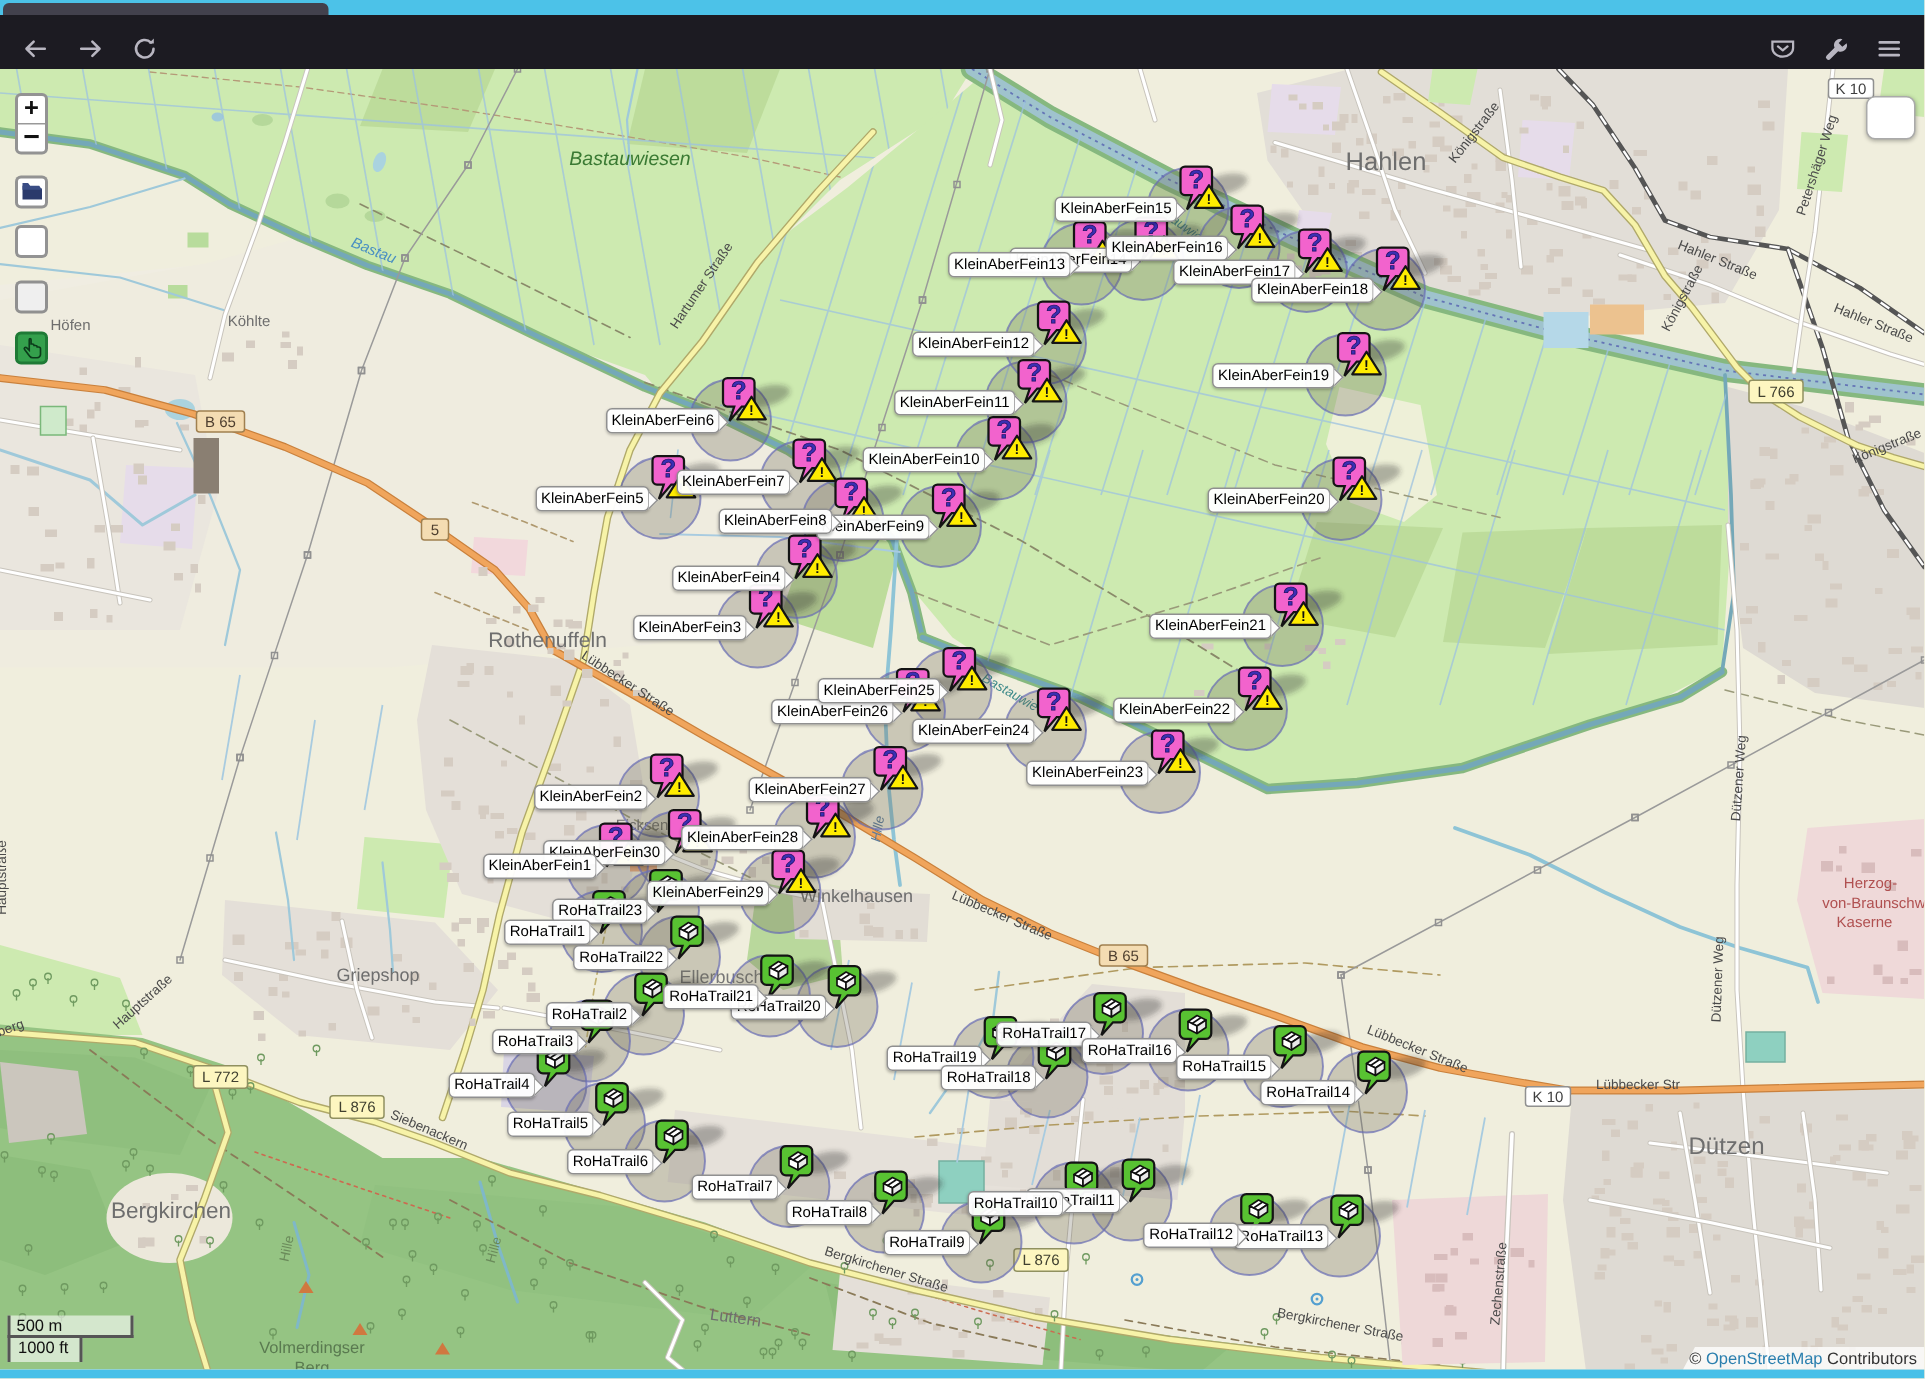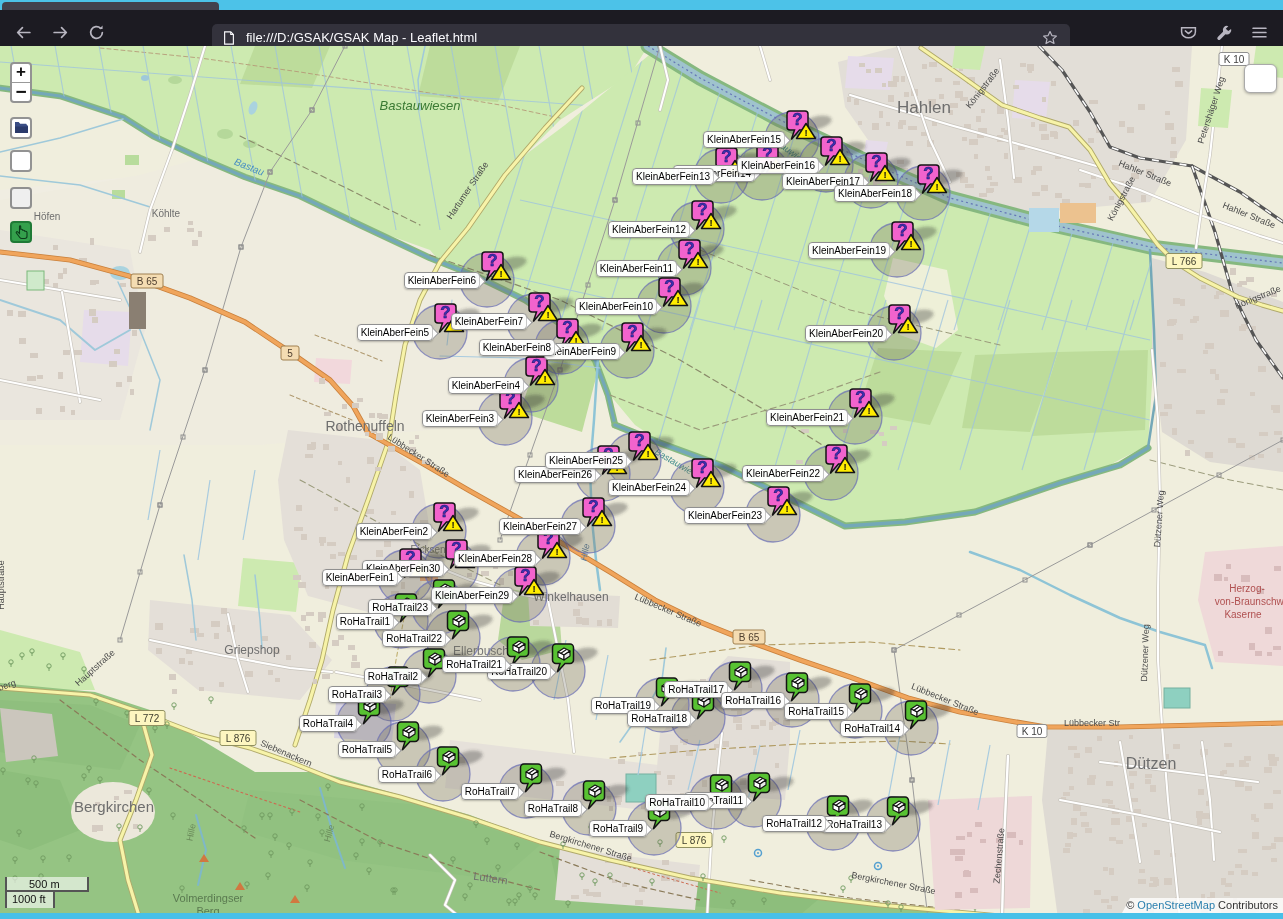--- a/index.html
+++ b/index.html
@@ -22,30 +22,20 @@
  <svg class="navico" style="left:15px" width="17" height="17" viewBox="0 0 16 16">
       <path d="M14 8H3M7 3.5 2.5 8 7 12.5" stroke="#b8b6c1" stroke-width="1.6" fill="none" stroke-linecap="round" stroke-linejoin="round"></path>
     </svg>
  <svg class="navico" style="left:52px" width="17" height="17" viewBox="0 0 16 16">
       <path d="M2 8h11M9 3.5 13.5 8 9 12.5" stroke="#b8b6c1" stroke-width="1.6" fill="none" stroke-linecap="round" stroke-linejoin="round"></path>
     </svg>
  <svg class="navico" style="left:88px" width="17" height="17" viewBox="0 0 16 16">
       <path d="M13.5 8a5.5 5.5 0 1 1-1.6-3.9" stroke="#b8b6c1" stroke-width="1.6" fill="none" stroke-linecap="round"></path>
       <path d="M13.7 1.5v3.2h-3.2z" fill="#b8b6c1"></path>
     </svg>
- <div class="urlbar">
-  <svg style="position:absolute;left:10px;top:7px" width="14" height="14" viewBox="0 0 16 16">
-        <path d="M3 1h7l3 3v11H3z" fill="none" stroke="#fbfbfe" stroke-width="1.3"></path>
-        <path d="M10 1v3h3" fill="none" stroke="#fbfbfe" stroke-width="1.3"></path>
-      </svg>
-  <span style="position:absolute;left:34px">file:///D:/GSAK/GSAK&nbsp;Map&nbsp;-&nbsp;Leaflet.html</span>
-  <svg style="position:absolute;right:12px;top:6px" width="16" height="16" viewBox="0 0 16 16">
-        <path d="M8 1.5 9.9 5.6 14.4 6.1 11 9.1 12 13.5 8 11.2 4 13.5 5 9.1 1.6 6.1 6.1 5.6z" fill="none" stroke="#b8b6c1" stroke-width="1.2" stroke-linejoin="round"></path>
-      </svg>
- </div>
  <svg class="navico" style="left:1180px" width="17" height="17" viewBox="0 0 16 16">
       <path d="M1.5 3.5h13v4a6.5 5.5 0 0 1-13 0z" fill="none" stroke="#b8b6c1" stroke-width="1.4"></path>
       <path d="M5 6.5 8 9l3-2.5" fill="none" stroke="#b8b6c1" stroke-width="1.4" stroke-linecap="round" stroke-linejoin="round"></path>
     </svg>
  <svg class="navico" style="left:1216px" width="17" height="17" viewBox="0 0 16 16">
       <path d="M14.2 4.6a4 4 0 0 1-5.3 5L4 14.5a1.6 1.6 0 0 1-2.3-2.3L6.6 7.3a4 4 0 0 1 5-5.3L9.2 4.4l2.3 2.3z" fill="#b8b6c1"></path>
     </svg>
  <svg class="navico" style="left:1251px" width="17" height="17" viewBox="0 0 16 16">
       <path d="M2 4h12M2 8h12M2 12h12" stroke="#b8b6c1" stroke-width="1.6" stroke-linecap="round"></path>
     </svg>
@@ -1821,14 +1811,14 @@
   </svg>
 <div class="lbtn" style="top:150px"></div>
 <div class="lbtn" style="top:187px;background:#efefef"></div>
 <div class="lbtn" style="top:221px;background:#34a04c;border-color:#1f7a36"></div>
 <svg style="position:absolute;left:15px;top:225px" width="13" height="15" viewBox="0 0 13 15">
     <path d="M4.5 1.5v7l-1.8-1.7c-.8-.7-2 .3-1.3 1.2l3.4 4.5c.5.7 1.2 1 2 1h3c1.2 0 2.2-1 2.2-2.2V7.5c0-.8-.6-1.2-1.3-1.2h-.9c0-.6-.5-1-1.1-1h-1c0-.6-.5-1-1.1-1h-.9V1.5c0-1-1.2-1-1.2 0z" fill="none" stroke="#0b3b1a" stroke-width="1.1"></path>
   </svg>
 
 <div style="position:absolute;left:1244px;top:64px;width:33px;height:29px;background:#fff;border:1px solid #aaa;border-radius:6px;box-shadow:0 1px 3px rgba(0,0,0,0.3)"></div>
 
-<div style="position:absolute;left:5px;top:877px;width:84px;height:15px;background:rgba(255,255,255,0.6);border:2px solid #555;border-top:none;font-size:11px;color:#111;line-height:14px;padding-left:22px">500 m</div>
+<div style="position:absolute;left:5px;top:877px;width:84px;height:15px;background:rgba(255,255,255,0.6);border:2px solid #555;border-top:none;font-size:11px;color:#111;line-height:14px;padding-left:4px">500 m</div>
 <div style="position:absolute;left:5px;top:892px;width:50px;height:16px;background:rgba(255,255,255,0.6);border:2px solid #555;border-top:none;border-bottom:none;font-size:11px;color:#111;line-height:15px;padding-left:5px">1000 ft</div>
 <div class="bluestrip"></div>
 </body></html>

